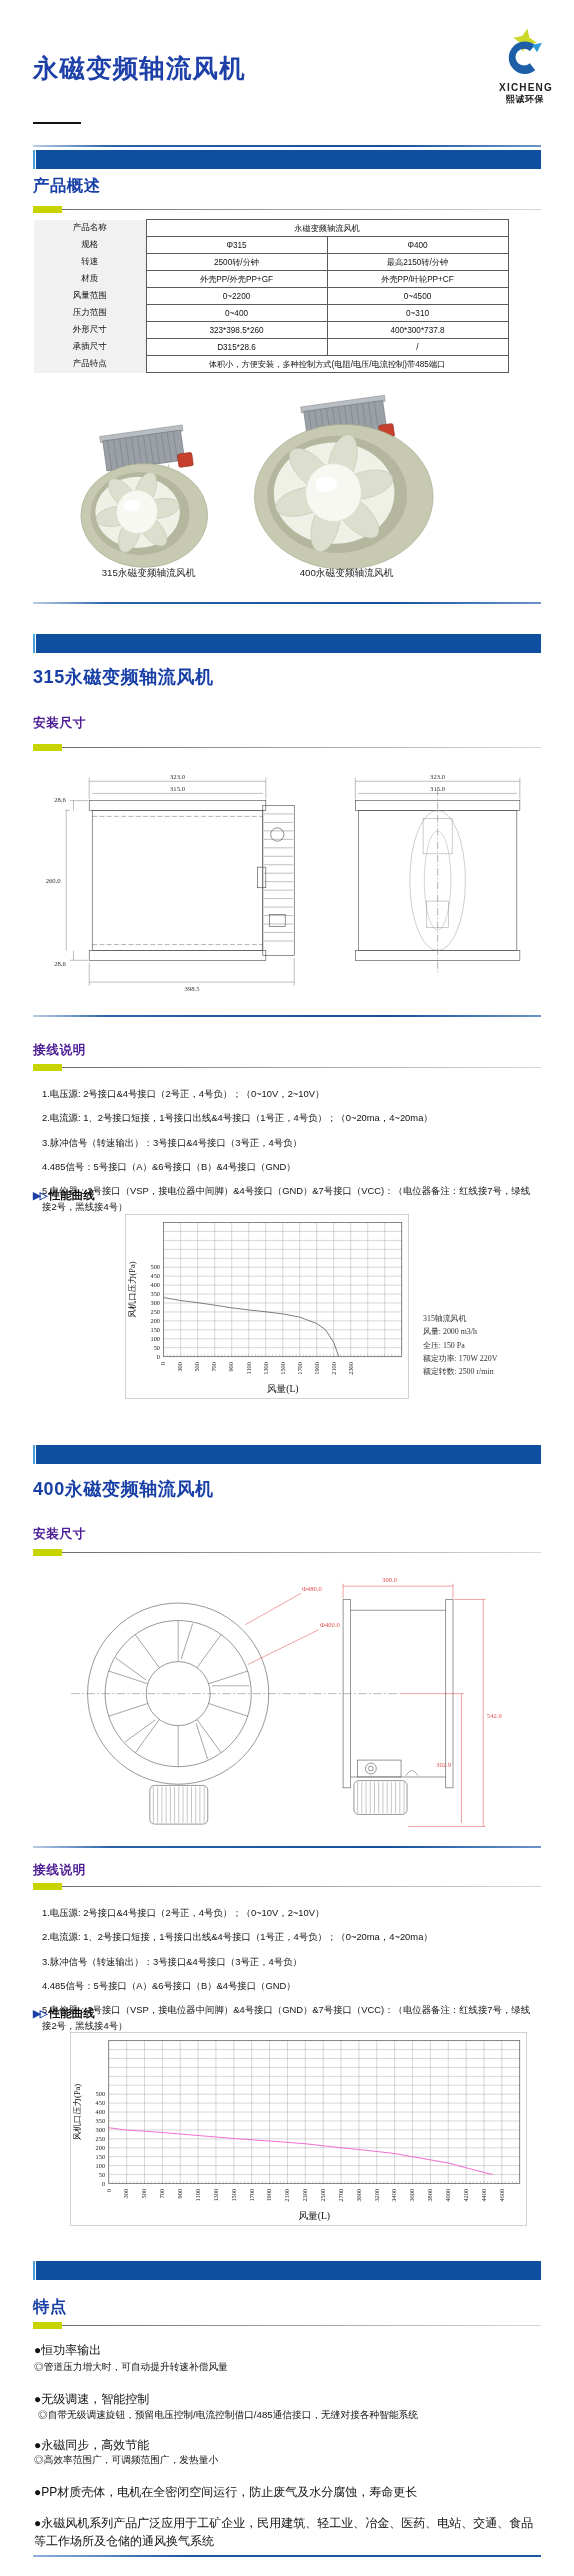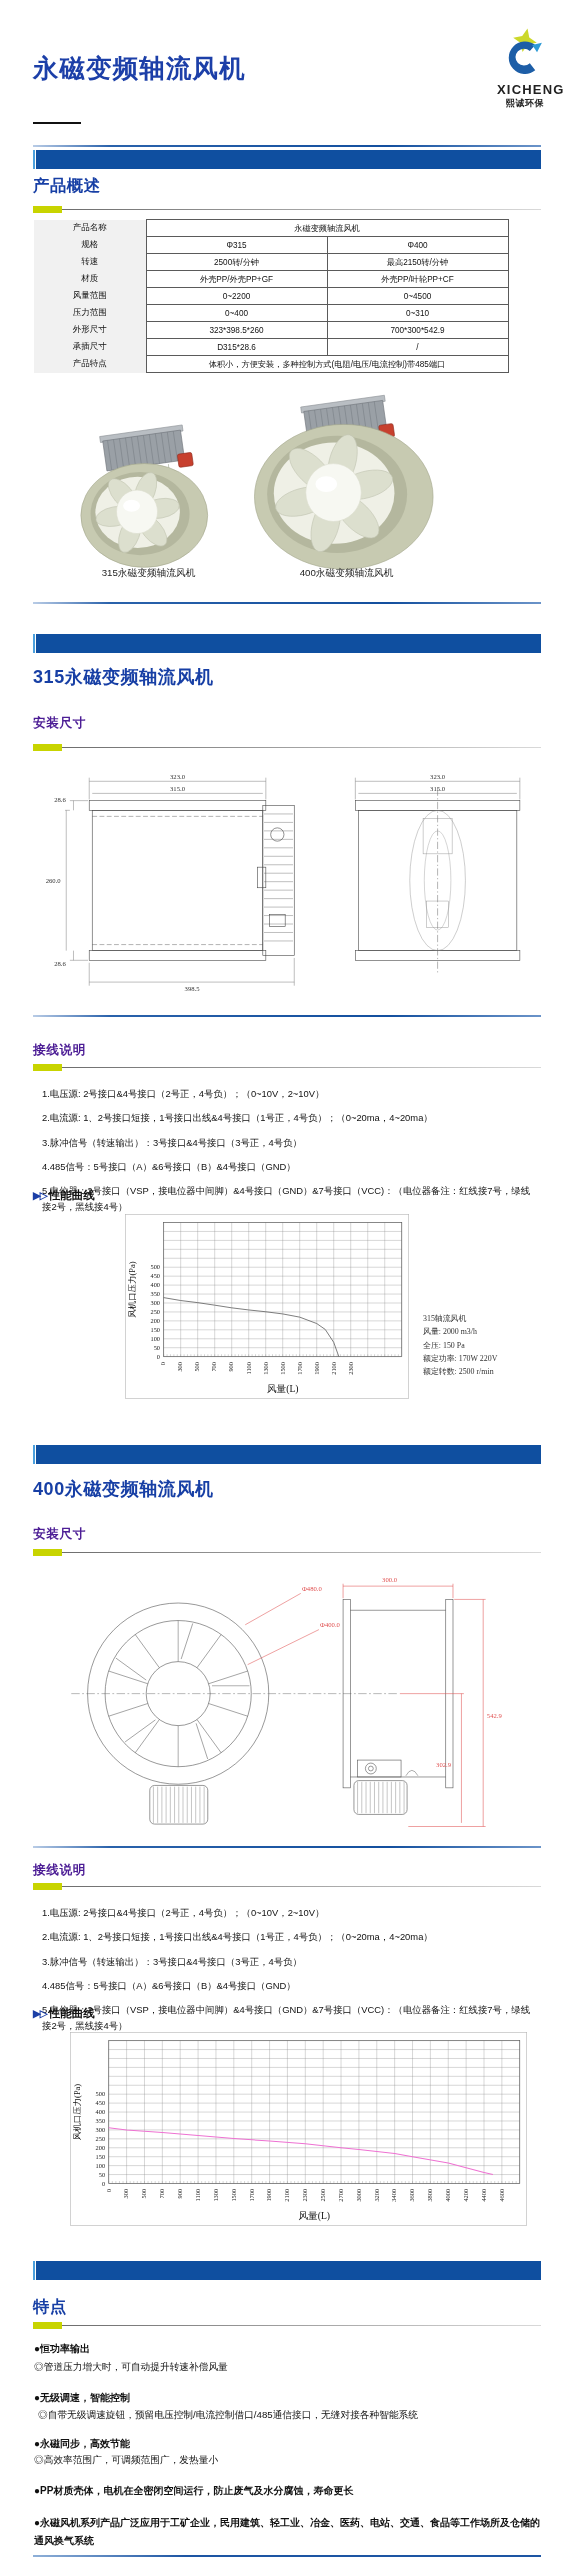--- a/index.html
+++ b/index.html
@@ -11,32 +11,32 @@
   .banner{height:19px;background:#0f4fa0}
   .banner .accent{position:absolute;left:0;top:0;width:3px;height:100%;background:#4ba0dd;border-right:1.2px solid #fff}
   .h-sec{color:#173fa5;font-weight:bold;font-size:16.3px;letter-spacing:0.6px}
   .h-big{color:#173fa5;font-weight:bold;font-size:18px;letter-spacing:0.6px}
   .h-sub{color:#4c1d95;font-weight:bold;font-size:12.7px;letter-spacing:0.6px}
   .divider{display:flex;align-items:center;width:508px}
   .divider .yb{width:29px;height:6.7px;background:#c8d400}
   .divider .ln{flex:1;height:1.2px;background:linear-gradient(90deg,#6d6d6d,#d9d9d9)}
   .page-title{color:#1c3fa8;font-weight:bold;font-size:25.4px;letter-spacing:1.2px}
   .title-dash{width:48px;height:1.8px;background:#111}
-  .logo-txt-en{font-size:13px;font-weight:bold;letter-spacing:1.2px;color:#222;text-align:left}
+  .logo-txt-en{font-size:10px;font-weight:bold;letter-spacing:1.2px;color:#222;text-align:right}
   .logo-txt-cn{font-size:9px;font-weight:bold;color:#222;text-align:center;letter-spacing:0.6px}
   table.spec{border-collapse:collapse;font-size:8.2px;color:#111}
   table.spec td{border:1.2px solid #5a5a5a;text-align:center;height:17px;padding:0 3.6px}
   table.spec td.lbl{border:none;background:#f1f1f1;width:112px;font-size:8.5px}
   table.spec td.c{width:181px}
   .caption{font-size:9.7px;color:#222;text-align:center}
   .wiring p{font-size:9.4px;line-height:16.3px;color:#111;margin:8px}
   .curve-head{font-size:11.5px;font-weight:bold;color:#111}
   .curve-head .mk{color:#1b3fa6;font-size:10.3px;letter-spacing:-1.2px;margin-right:2.4px}
   .chart-info{font-family:"Liberation Serif",serif;font-size:7.9px;line-height:13.3px;color:#333}
-  .feat-t{font-size:10px;font-weight:bold;color:#111}
+  .feat-t{font-size:12px;font-weight:normal;color:#111}
   .feat-d{font-size:9.7px;color:#111}
   svg text{font-family:"Liberation Serif",serif}
   .dimtxt{font-size:11px;fill:#333}
   .dimred{font-size:11px;fill:#e05252}
 </style>
 </head>
 <body>
 
 <div id="page">
 
@@ -91,21 +91,21 @@
           <td class="c">0~4500</td>
         </tr>
     <tr>
           <td class="lbl">压力范围</td>
           <td class="c">0~400</td>
           <td class="c">0~310</td>
         </tr>
     <tr>
           <td class="lbl">外形尺寸</td>
           <td class="c">323*398.5*260</td>
-          <td class="c">700*300*542.9</td>
+          <td class="c">400*300*737.8</td>
         </tr>
     <tr>
           <td class="lbl">承插尺寸</td>
           <td class="c">D315*28.6</td>
           <td class="c">/</td>
         </tr>
     <tr>
           <td class="lbl">产品特点</td>
           <td class="c" colspan="2">体积小，方便安装，多种控制方式(电阻/电压/电流控制)带485端口</td>
         </tr>

